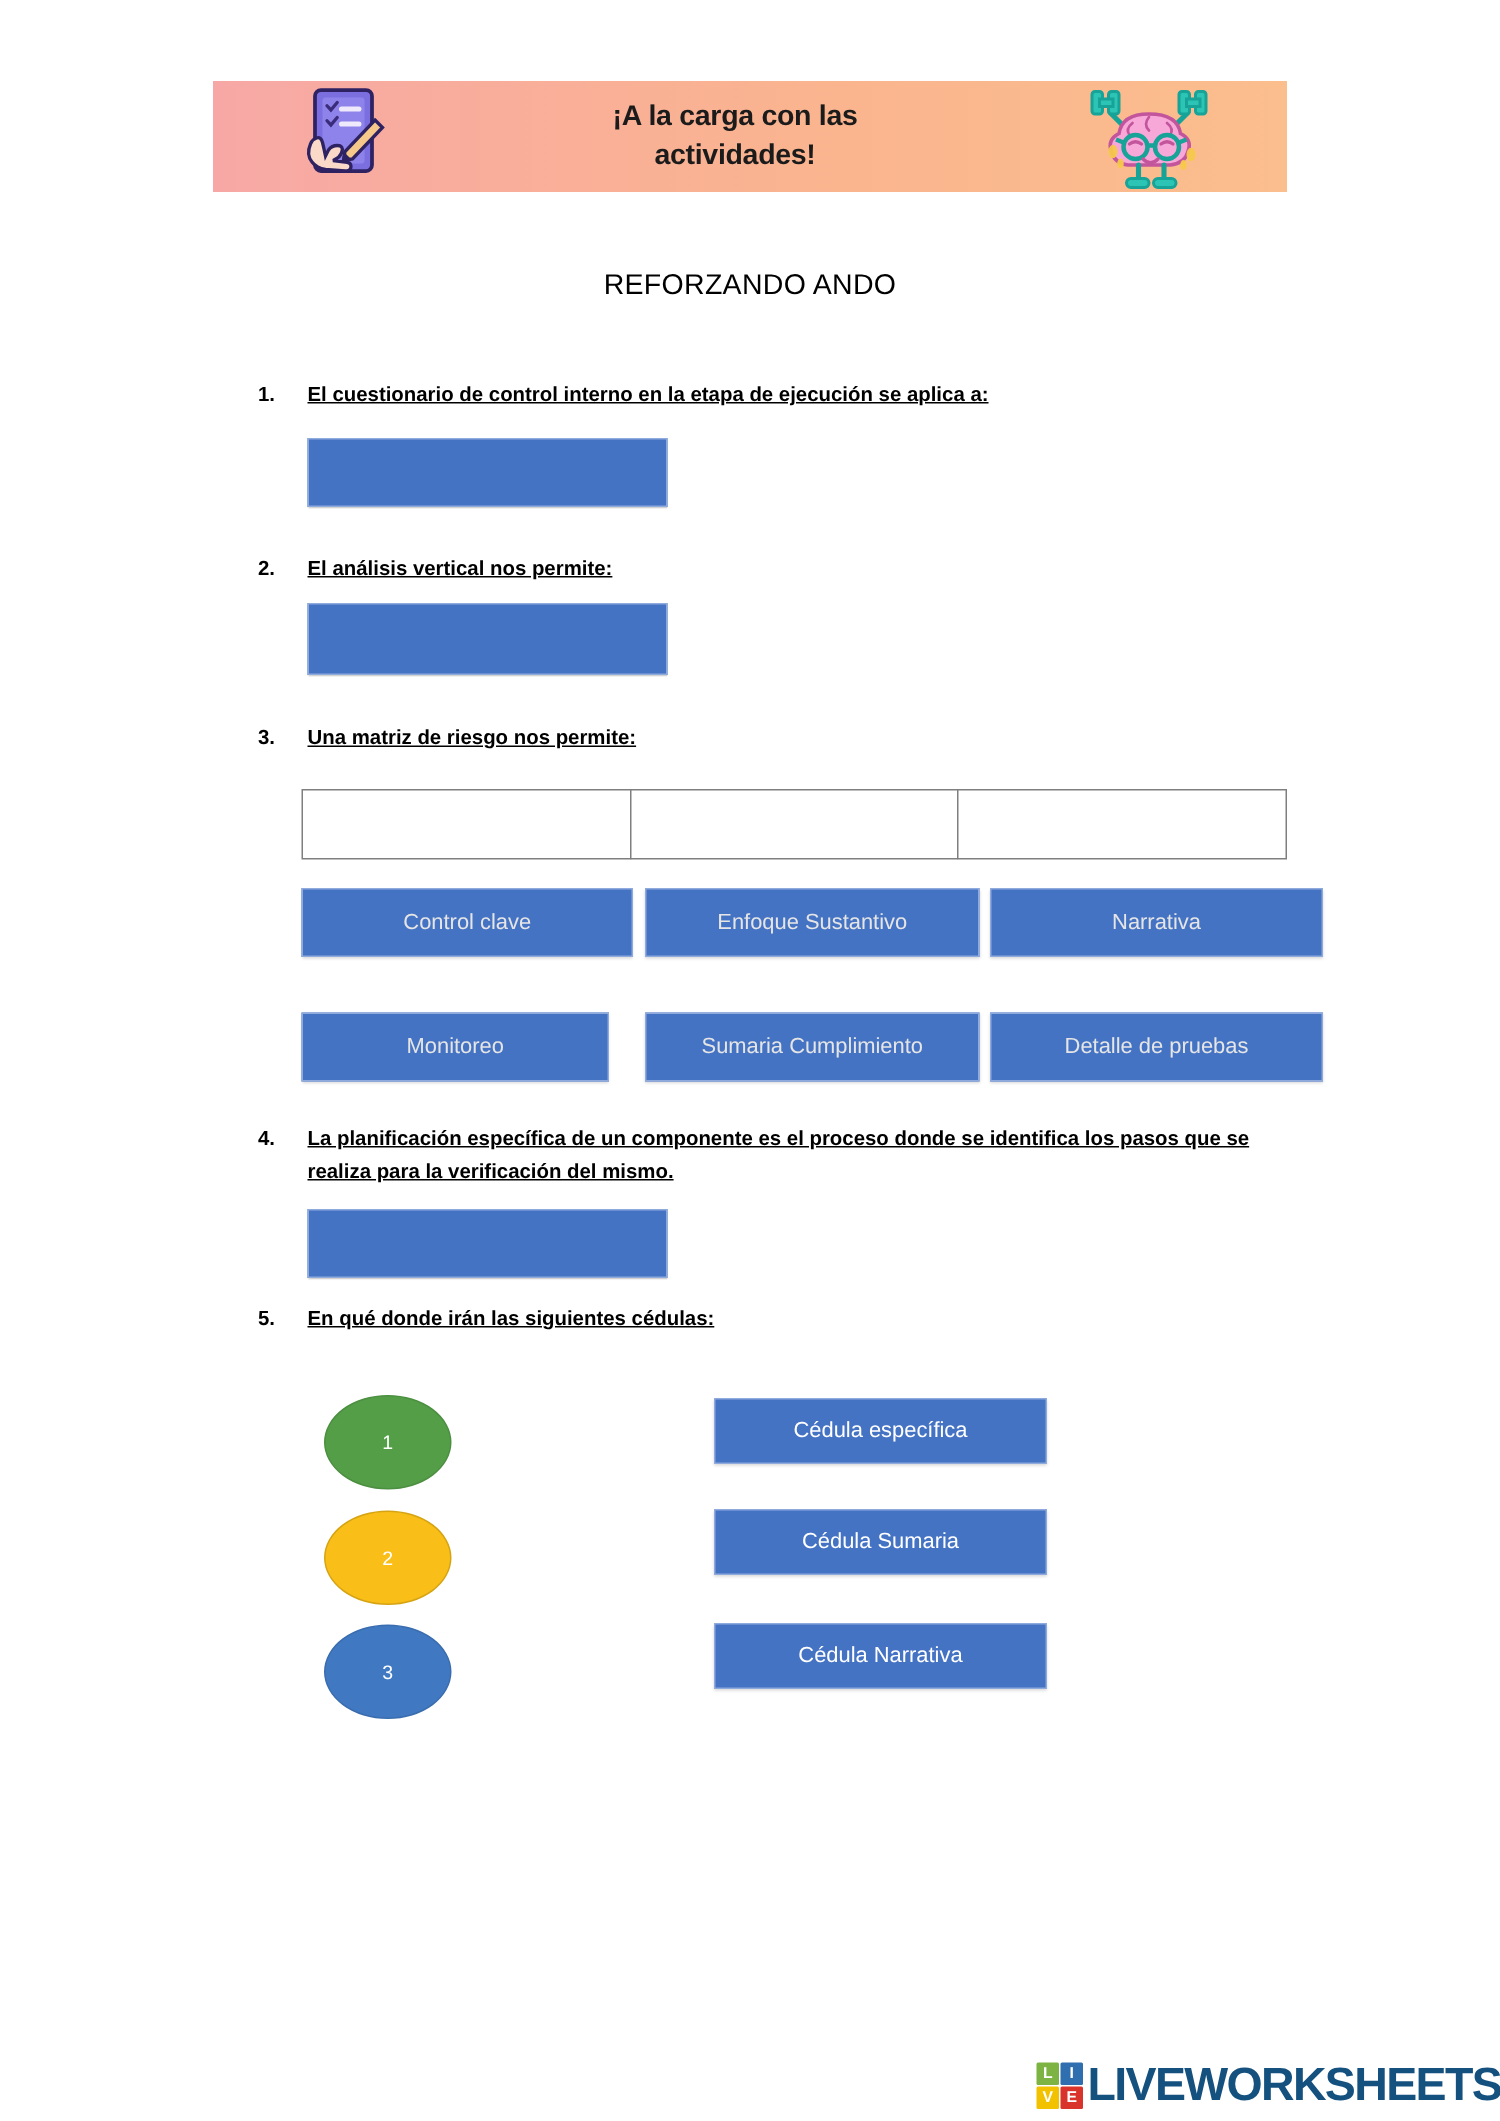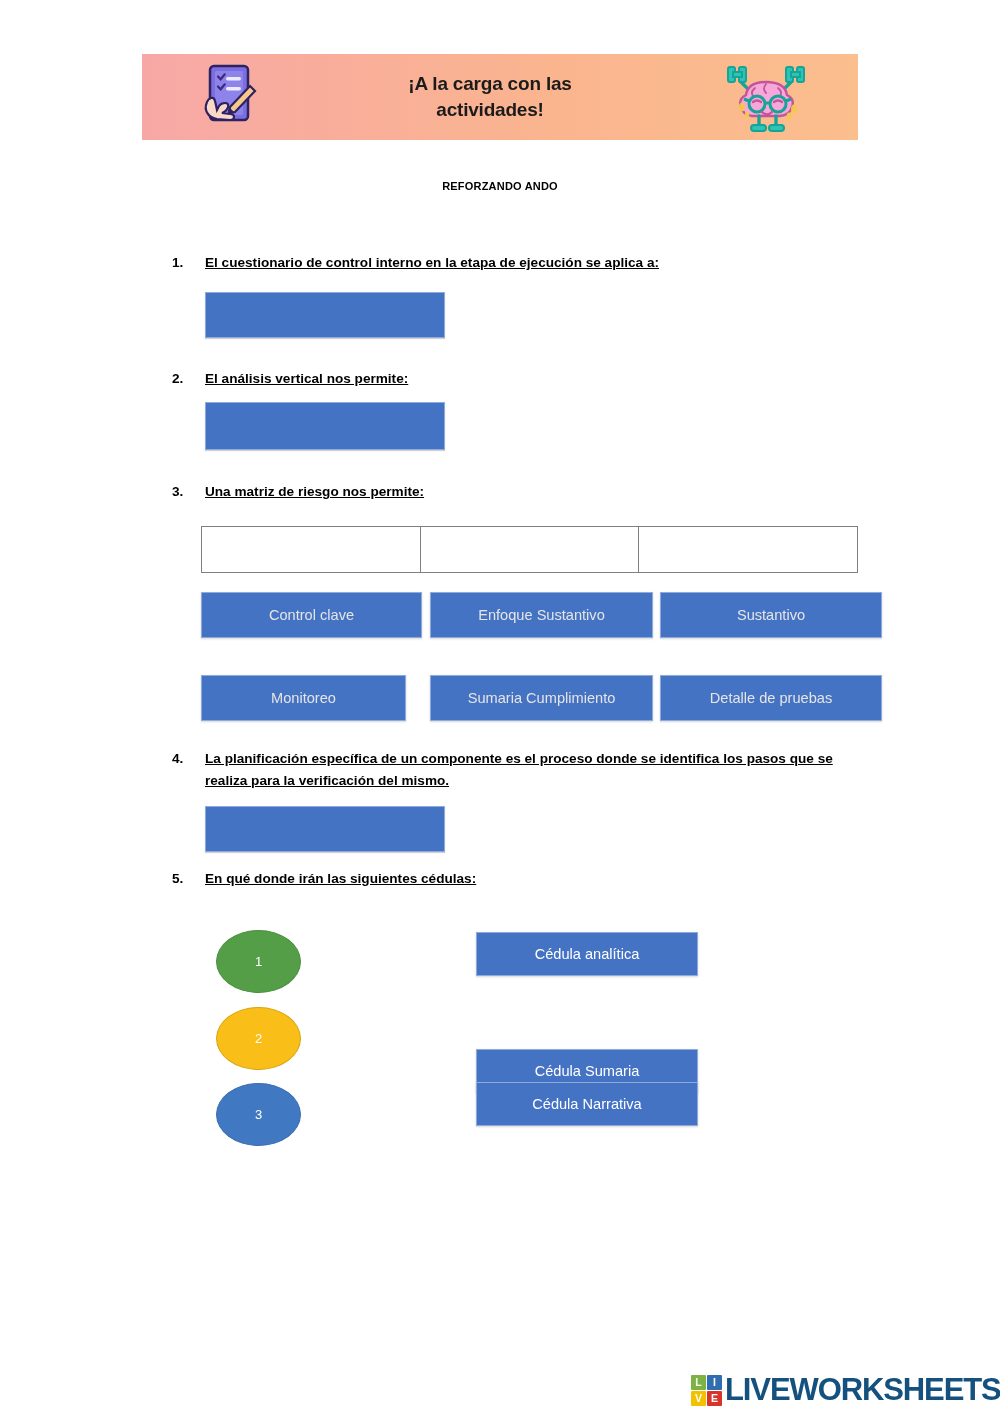--- a/index.html
+++ b/index.html
@@ -16,21 +16,21 @@
     color: #000000;
     overflow: hidden;
   }
 
   
   .banner {
     position: absolute;
     left: 142px;
     top: 54px;
     width: 716px;
-    height: 86px;
+    height: 74px;
     background: linear-gradient(90deg, #F7A8A6 0%, #FAB48F 55%, #FBBE8D 100%);
     display: flex;
     align-items: center;
     justify-content: space-between;
     padding: 0 46px 0 56px;
   }
   .banner-title {
     flex: 1;
     text-align: center;
     font-weight: bold;
@@ -42,22 +42,22 @@
   .banner-icon-left { width: 62px; height: 70px; flex: 0 0 62px; }
   .banner-icon-right { width: 92px; height: 80px; flex: 0 0 92px; }
 
   
   .sheet-title {
     position: absolute;
     left: 0;
     top: 180px;
     width: 1000px;
     text-align: center;
-    font-size: 11px;
-    font-weight: bold;
+    font-size: 19px;
+    font-weight: normal;
     letter-spacing: 0.2px;
   }
 
   
   .question {
     position: absolute;
     display: flex;
     font-size: 13.6px;
     font-weight: bold;
     line-height: 1.62;
@@ -150,21 +150,21 @@
     background: #4573C4;
     border: 1px solid #8FAADC;
     box-shadow: 0 1px 2px rgba(0,0,0,0.16);
     color: #ffffff;
     font-size: 14.6px;
     display: flex;
     align-items: center;
     justify-content: center;
   }
   #ced1 { top: 932px; }
-  #ced2 { top: 1006px; margin-top: 43px; }
+  #ced2 { top: 1006px; }
   #ced3 { top: 1082px; }
 
   
   .footer-logo {
     position: absolute;
     left: 691px;
     top: 1372px;
     display: flex;
     align-items: center;
     gap: 2px;
@@ -290,21 +290,21 @@
 </div>
 
 <div class="drop-row">
   <div class="drop-cell"></div>
   <div class="drop-cell"></div>
   <div class="drop-cell"></div>
 </div>
 
 <div class="chip" id="chip-r1c1">Control clave</div>
 <div class="chip" id="chip-r1c2">Enfoque Sustantivo</div>
-<div class="chip" id="chip-r1c3">Sustantivo</div>
+<div class="chip" id="chip-r1c3">Narrativa</div>
 <div class="chip" id="chip-r2c1">Monitoreo</div>
 <div class="chip" id="chip-r2c2">Sumaria Cumplimiento</div>
 <div class="chip" id="chip-r2c3">Detalle de pruebas</div>
 
 <div class="question" id="q4">
   <span class="q-num">4.</span>
   <span class="q-text">La planificación específica de un componente es el proceso donde se identifica los pasos que se realiza para la verificación del mismo.</span>
 </div>
 <div class="answer-box" id="ans4"></div>
 
@@ -316,21 +316,21 @@
 <div class="ellipse" id="ell1">
   <span>1</span>
 </div>
 <div class="ellipse" id="ell2">
   <span>2</span>
 </div>
 <div class="ellipse" id="ell3">
   <span>3</span>
 </div>
 
-<div class="cedula" id="ced1">Cédula analítica</div>
+<div class="cedula" id="ced1">Cédula específica</div>
 <div class="cedula" id="ced2">Cédula Sumaria</div>
 <div class="cedula" id="ced3">Cédula Narrativa</div>
 
 <div class="footer-logo">
   <div class="lw-tiles">
     <span class="lw-tile lw-l">L</span>
     <span class="lw-tile lw-i">I</span>
     <span class="lw-tile lw-v">V</span>
     <span class="lw-tile lw-e">E</span>
   </div>

